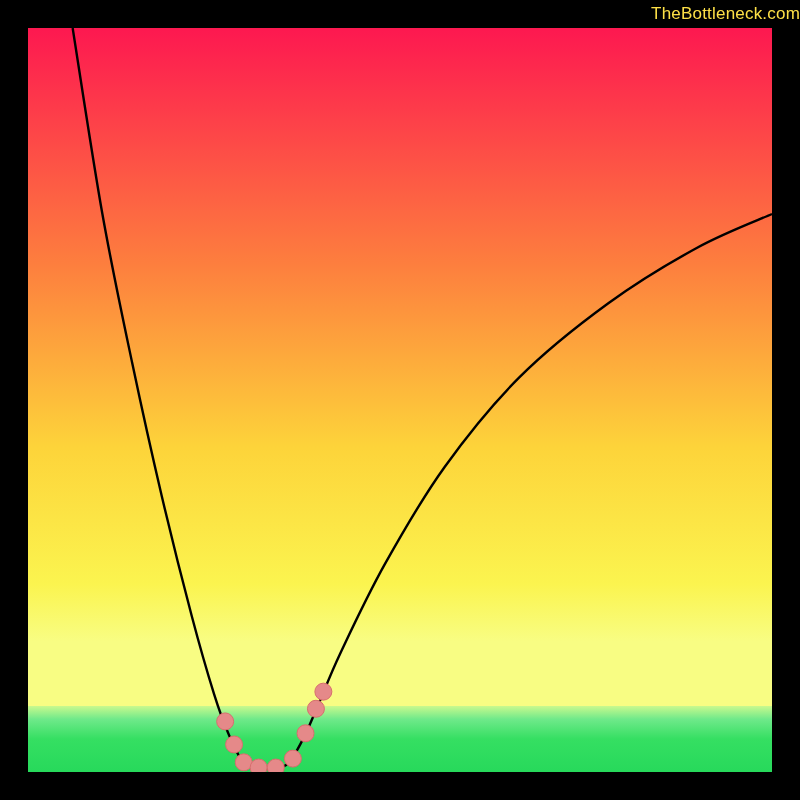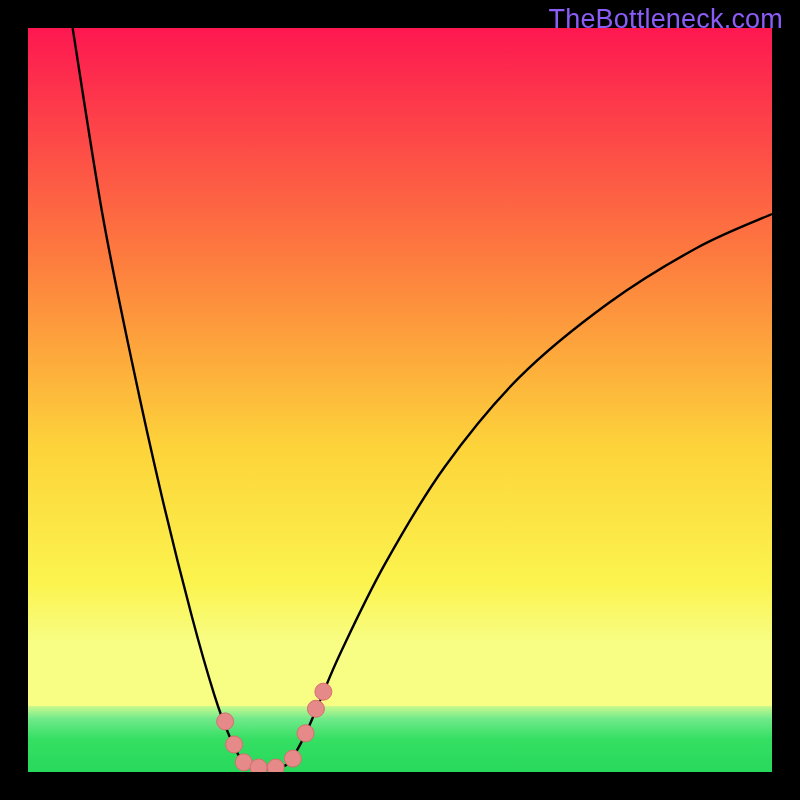--- a/index.html
+++ b/index.html
@@ -22,23 +22,23 @@
   .plot {
     position: absolute;
     left: 0;
     top: 0;
     width: 744px;
     height: 744px;
   }
   .watermark {
     position: absolute;
     top: 4px;
-    right: 17px;
-    color: #8b5cf6;
-    font-size: 27px;
+    right: 0;
+    color: #fde047;
+    font-size: 17px;
     font-weight: 500;
     letter-spacing: 0.2px;
   }
   svg { display: block; }
 </style>
 </head>
 <body>
 
 <div class="watermark">TheBottleneck.com</div>
 

